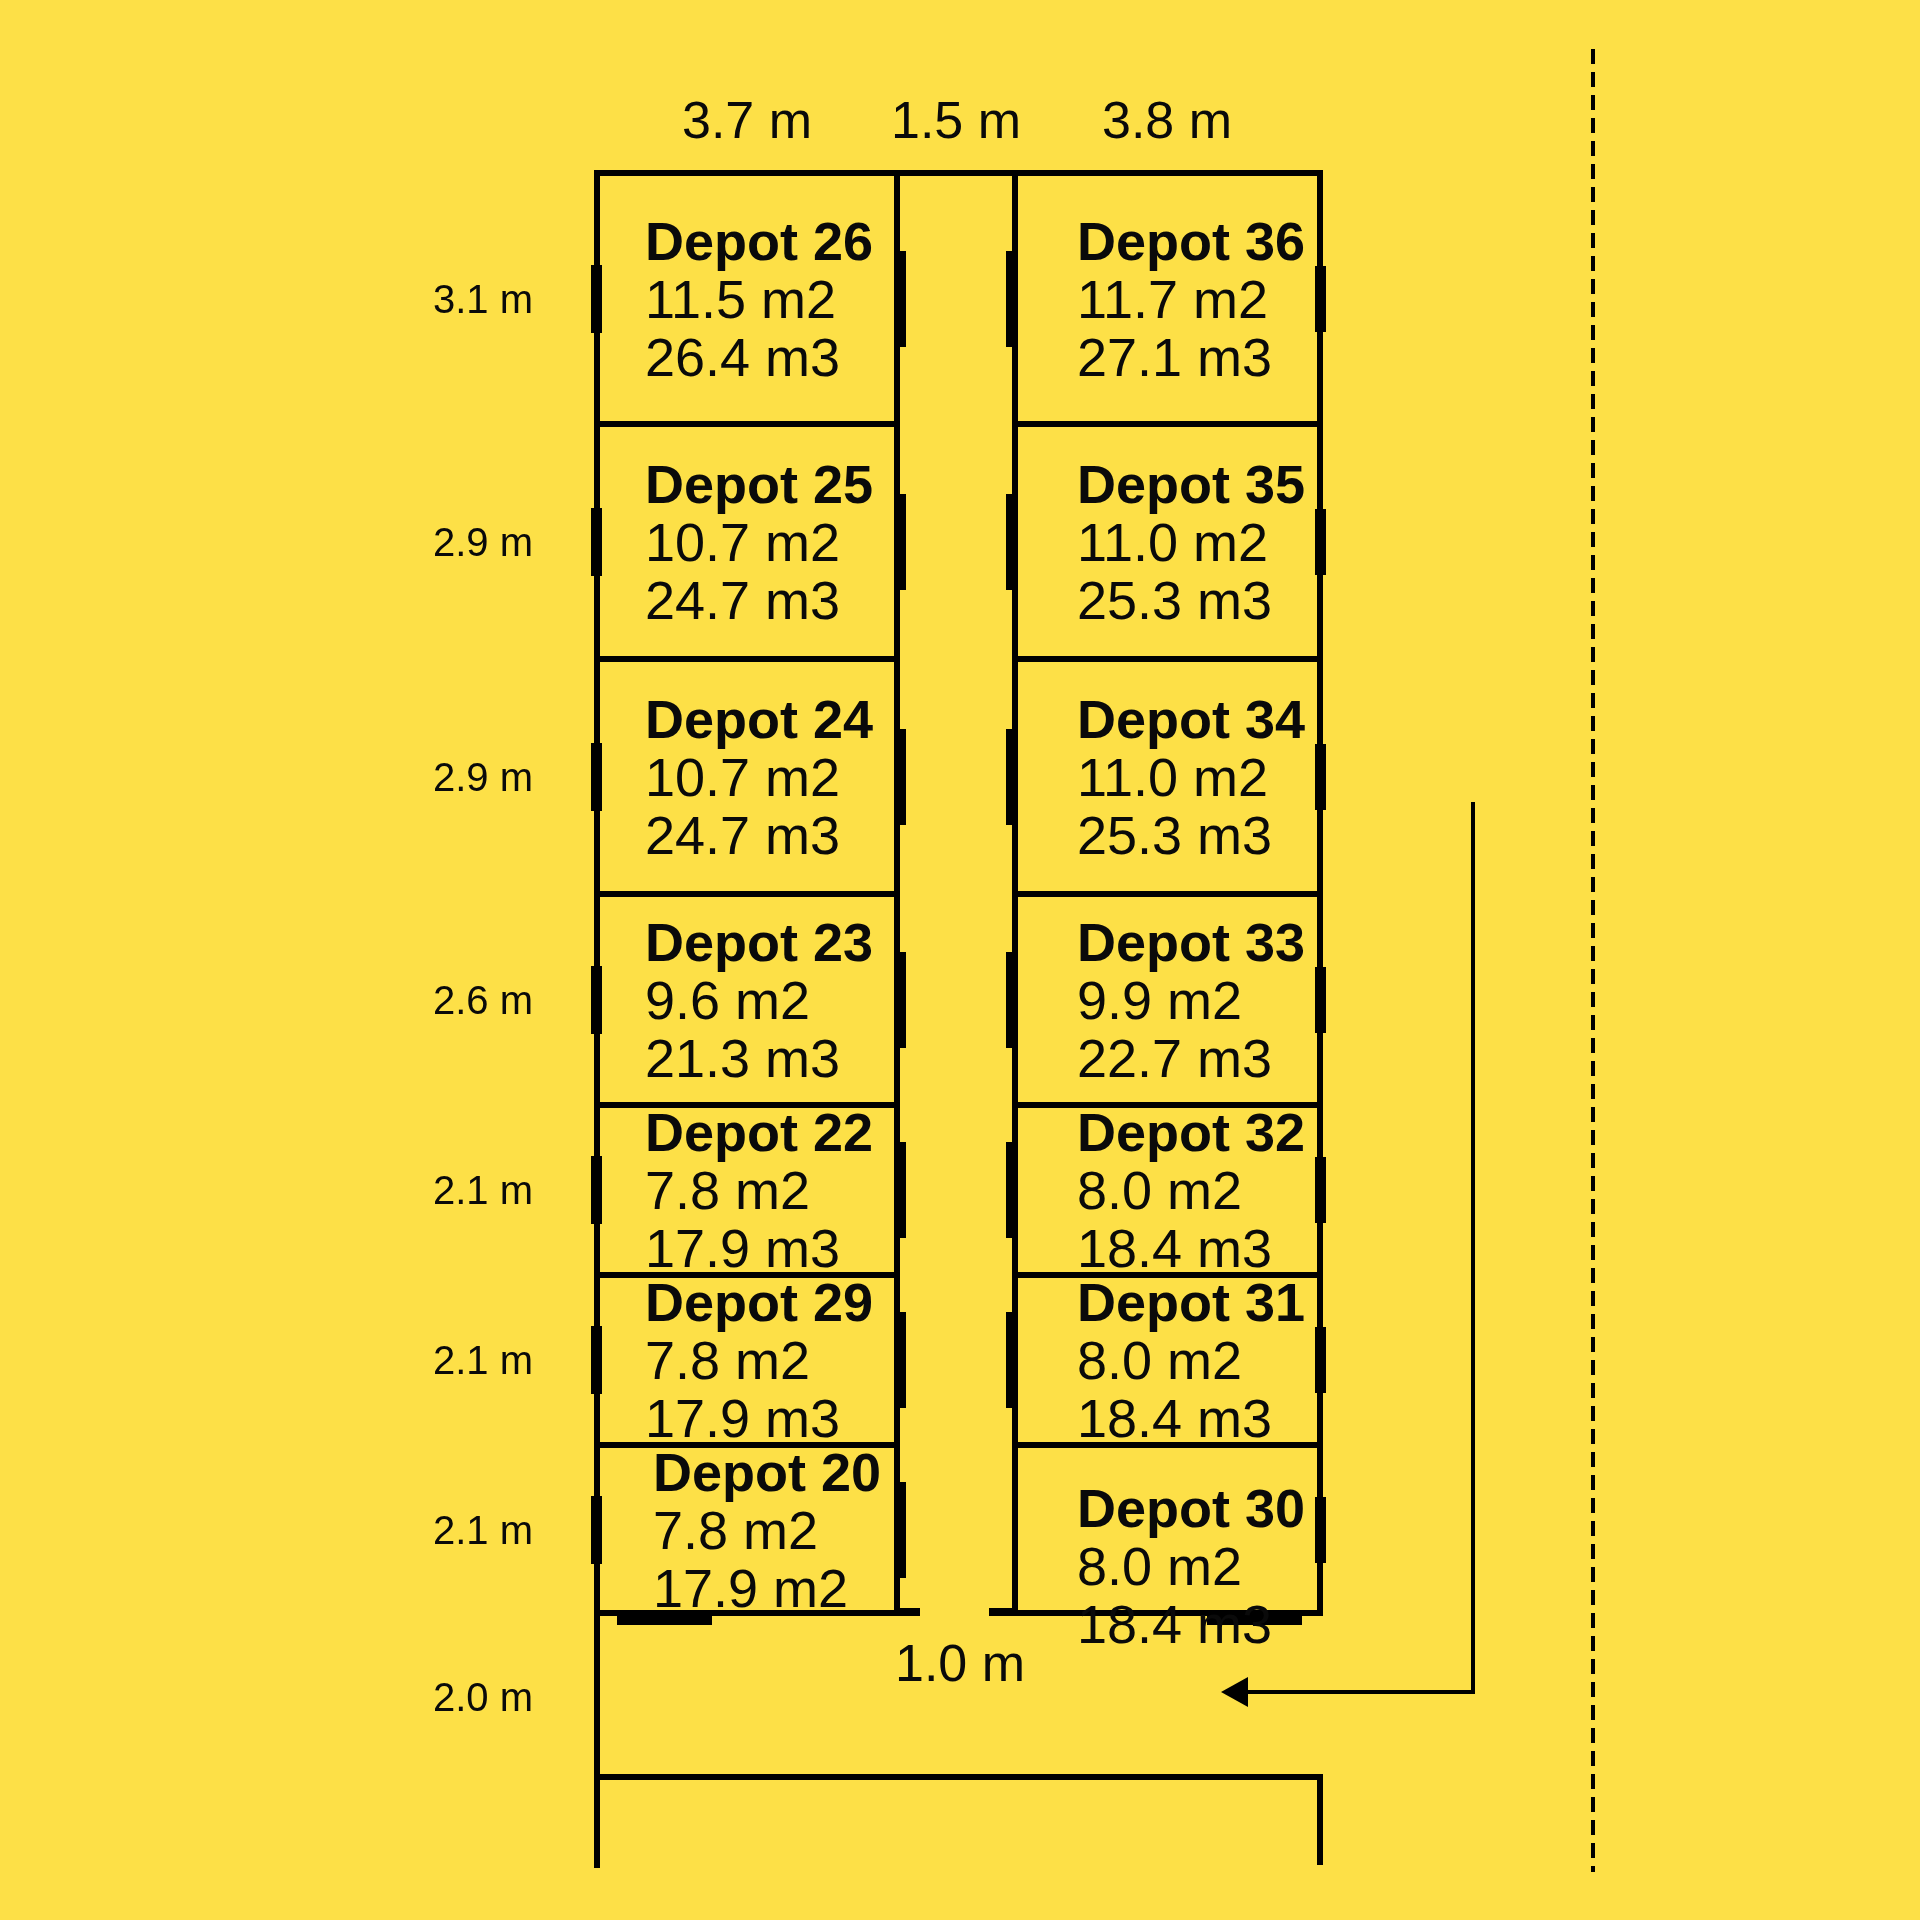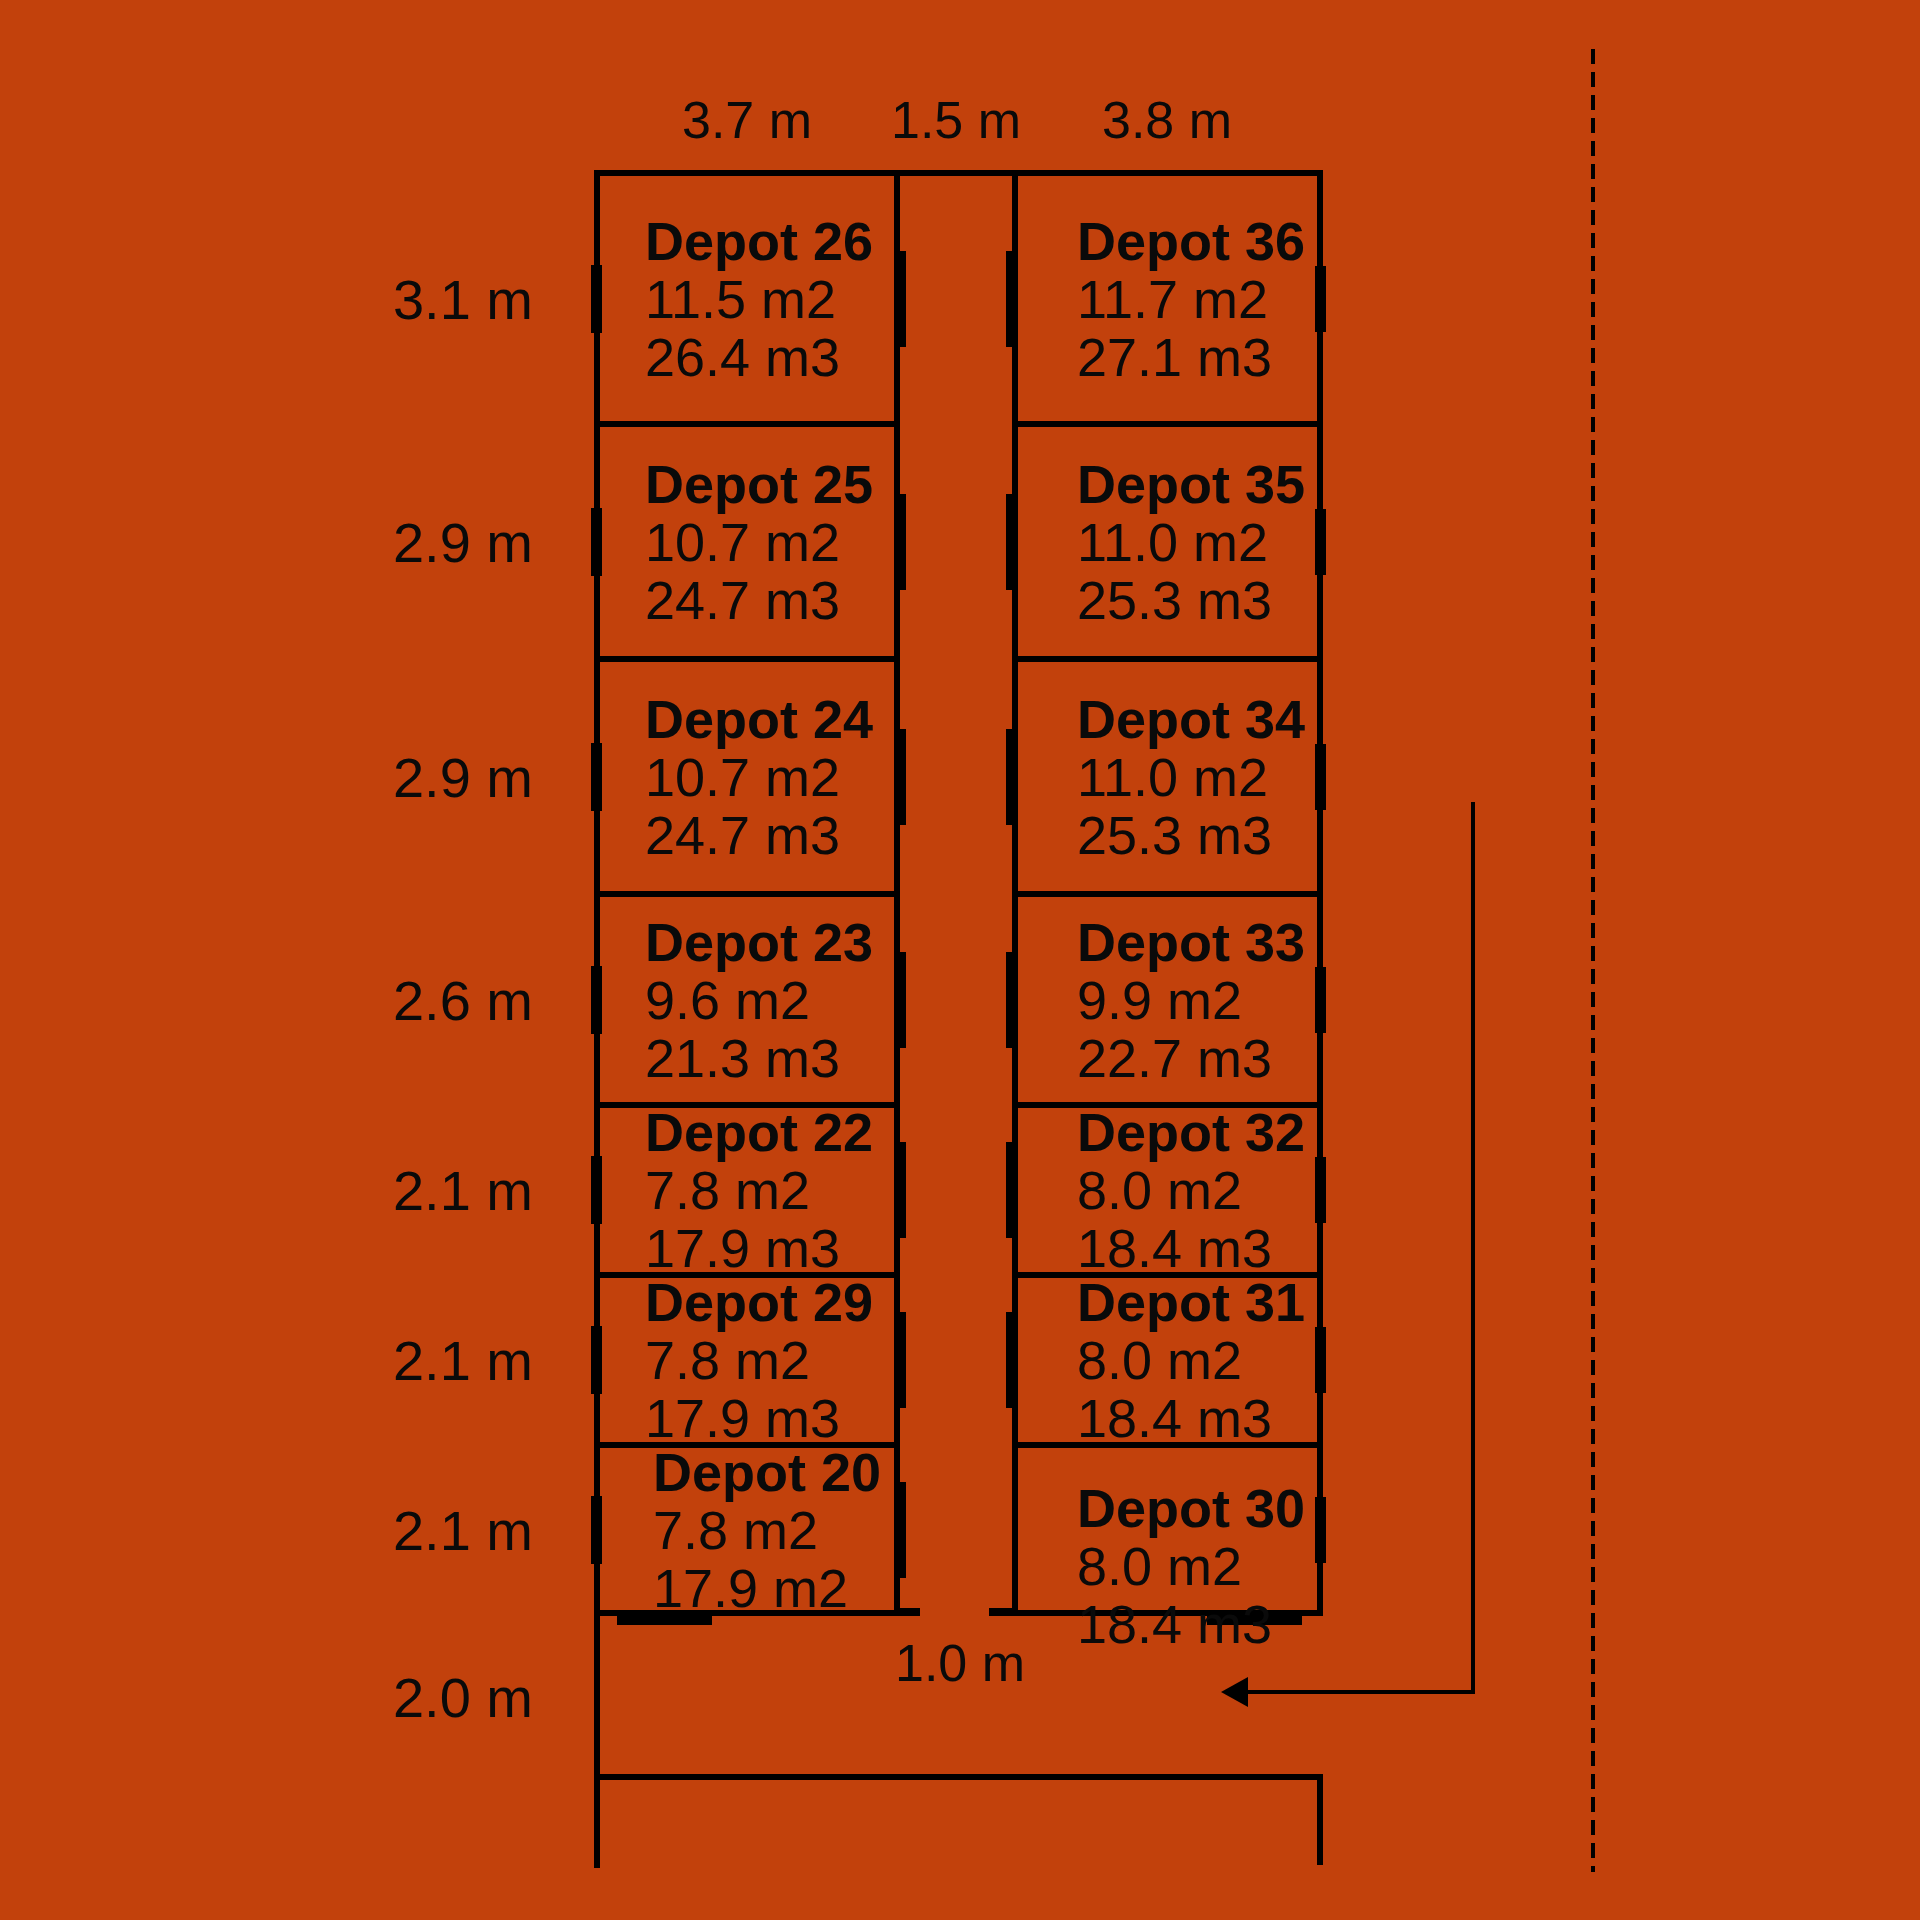--- a/index.html
+++ b/index.html
@@ -1,27 +1,27 @@
 <!DOCTYPE html>
 <html><head>
 <meta charset="utf-8">
 <style>
   html,body{margin:0;padding:0;background:#ffffff;}
   #canvas{
-    position:relative;width:1920px;height:1920px;background:#c2410c;overflow:hidden;
+    position:relative;width:1920px;height:1920px;background:#fde047;overflow:hidden;
     font-family:"Liberation Sans","DejaVu Sans",sans-serif;color:#000;
   }
   .wall{position:absolute;background:#000;}
   .door-marker{position:absolute;background:#000;}
   .dim-label{
     position:absolute;font-size:52px;color:#0a0a0a;white-space:nowrap;
     transform:translate(-50%,-50%);
   }
   .row-label{
-    position:absolute;font-size:56px;color:#0a0a0a;white-space:nowrap;
+    position:absolute;font-size:40px;color:#0a0a0a;white-space:nowrap;
     width:240px;text-align:right;transform:translateY(-50%);
   }
   .depot-text{
     position:absolute;transform:translateY(-50%);
     font-size:54px;line-height:58px;white-space:nowrap;color:#0a0a0a;
   }
   .depot-text .t{font-weight:700;}
   .dashed-line{
     position:absolute;width:4px;
     background:repeating-linear-gradient(to bottom,#000 0px,#000 15px,transparent 15px,transparent 23px);

